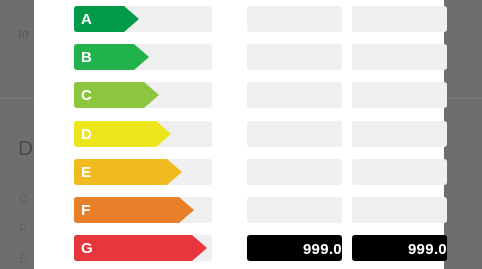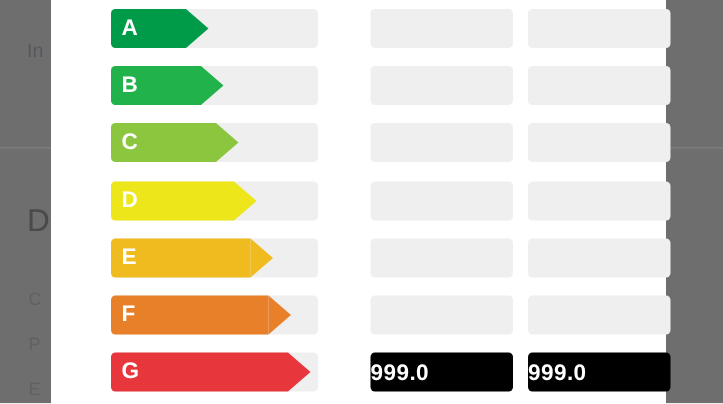--- a/index.html
+++ b/index.html
@@ -113,21 +113,21 @@
     border-radius: 3px;
     background: #efeff0;
   }
   .cell.col1 { left: 213px; width: 95px; }
   .cell.col2 { left: 318px; width: 95px; }
 
   .cell.filled {
     background: #000000;
     display: flex;
     align-items: center;
-    justify-content: flex-start;
+    justify-content: flex-end;
   }
   .cell.filled .cell-text {
     color: #ffffff;
     font-size: 15px;
     font-weight: bold;
     font-family: "Liberation Sans", sans-serif;
     letter-spacing: 0.3px;
   }
 </style>
 </head>

